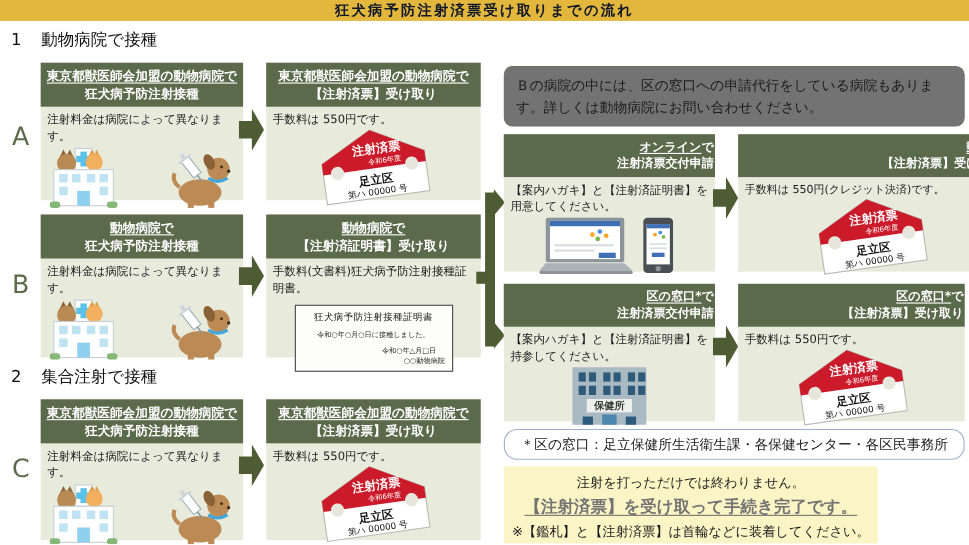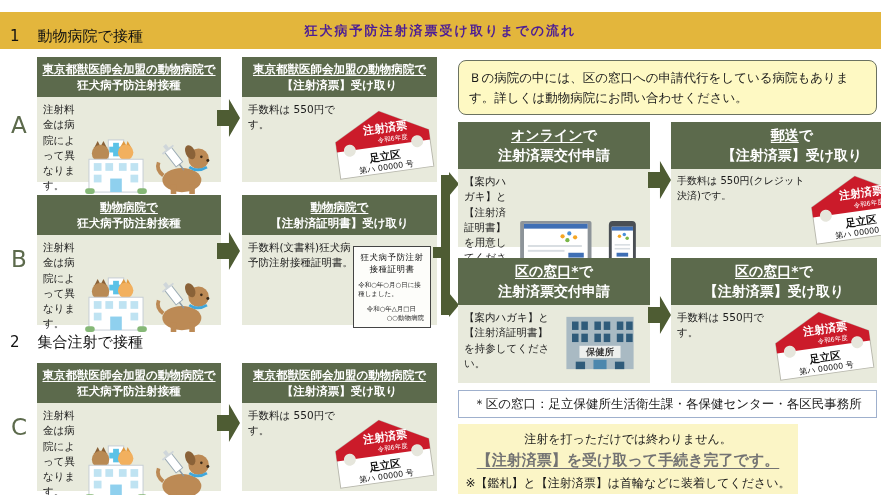--- a/index.html
+++ b/index.html
@@ -1,44 +1,44 @@
 <!DOCTYPE html>
 <html><head>
 <meta charset="utf-8">
 <style>
   html,body{margin:0;padding:0;background:#fff;}
   #canvas{position:relative;width:881px;height:495px;background:#ffffff;overflow:hidden;
           font-family:"DejaVu Sans",sans-serif;color:#1b1b1b;}
-  .topbar{position:absolute;left:0;top:0;width:881px;height:37px;background:#E3B63C;
-          display:flex;align-items:center;justify-content:center;color:#4c1d95;
-          font-size:13px;font-weight:bold;letter-spacing:2px;margin-top:12px;}
+  .topbar{position:absolute;left:0;top:0;width:881px;height:19px;background:#E3B63C;
+          display:flex;align-items:center;justify-content:center;color:#0f172a;
+          font-size:13px;font-weight:bold;letter-spacing:2px;}
   .sec{position:absolute;font-size:15px;color:#111;}
   .sec-num{margin-right:18px;}
   .abc{position:absolute;font-size:23px;color:#5C6A4C;}
   .fbox{position:absolute;display:flex;flex-direction:column;background:#E8EADC;}
   .hd{background:#5C6A4C;color:#fff;text-align:center;font-size:11.5px;font-weight:bold;
       line-height:1.4;padding:4px 1px;}
-  .hd-lg{font-size:14px;}
+  .hd-lg{font-size:11px;text-align:right;}
   .u{text-decoration:underline;text-underline-offset:2px;}
-  .bd{flex:1;display:flex;padding:5px 6px 4px 6px;}
+  .bd{flex:1;display:flex;flex-direction:column;padding:5px 6px 4px 6px;}
   .bd-text{font-size:10.5px;line-height:1.45;color:#1b1b1b;}
   .illus-row{margin-top:auto;display:flex;justify-content:space-between;align-items:flex-end;padding:0 2px;}
   .center-illus{margin:auto auto 4px auto;}
   .tagwrap{width:96px;height:64px;margin:auto auto 4px auto;transform:rotate(-8deg);}
   .certificate{width:134px;background:#fdfdfa;border:1px solid #444;margin:6px auto 6px auto;
                padding:5px 4px 4px 4px;}
   .cert-title{font-size:8.5px;text-align:center;letter-spacing:0.5px;color:#111;}
-  .cert-line{font-size:6.5px;text-align:left;margin-top:5px;color:#222;}
+  .cert-line{font-size:6.5px;text-align:center;margin-top:5px;color:#222;}
   .cert-right{font-size:6.5px;text-align:right;margin-top:6px;padding-right:10px;color:#222;}
   .cert-right2{font-size:6.5px;text-align:right;padding-right:2px;color:#222;}
-  .infobox{position:absolute;left:458px;top:60px;width:419px;height:55px;background:#fef9c3;
+  .infobox{position:absolute;left:458px;top:60px;width:419px;height:55px;background:#737373;
            border:1.5px solid #6b7261;border-radius:8px;box-sizing:border-box;
            padding:7px 10px;font-size:12.5px;line-height:1.6;color:#1b1b1b;}
   .notebox{position:absolute;left:458px;top:390px;width:419px;height:28px;background:#fff;
-           border:1.5px solid #9fb0cd;border-radius:0;box-sizing:border-box;
+           border:1.5px solid #9fb0cd;border-radius:12px;box-sizing:border-box;
            display:flex;align-items:center;justify-content:center;font-size:12.5px;color:#1b1b1b;}
   .highlight{position:absolute;left:458px;top:424px;width:340px;height:70px;background:#FBF5C6;
              box-sizing:border-box;padding:7px 6px;text-align:center;}
   .hl1{font-size:12px;color:#1b1b1b;}
   .hl2{font-size:15px;font-weight:bold;margin-top:3px;text-decoration:underline;text-underline-offset:3px;color:#737373;}
   .hl3{font-size:12px;margin-top:5px;color:#1b1b1b;}
   .block-arrow{position:absolute;width:23px;height:38px;background:#4E5C33;
                clip-path:polygon(0 29%,52% 29%,52% 0,100% 50%,52% 100%,52% 71%,0 71%);}
   .branch{position:absolute;background:#4E5C33;}
   .tri{position:absolute;width:0;height:0;border-top:12px solid transparent;

